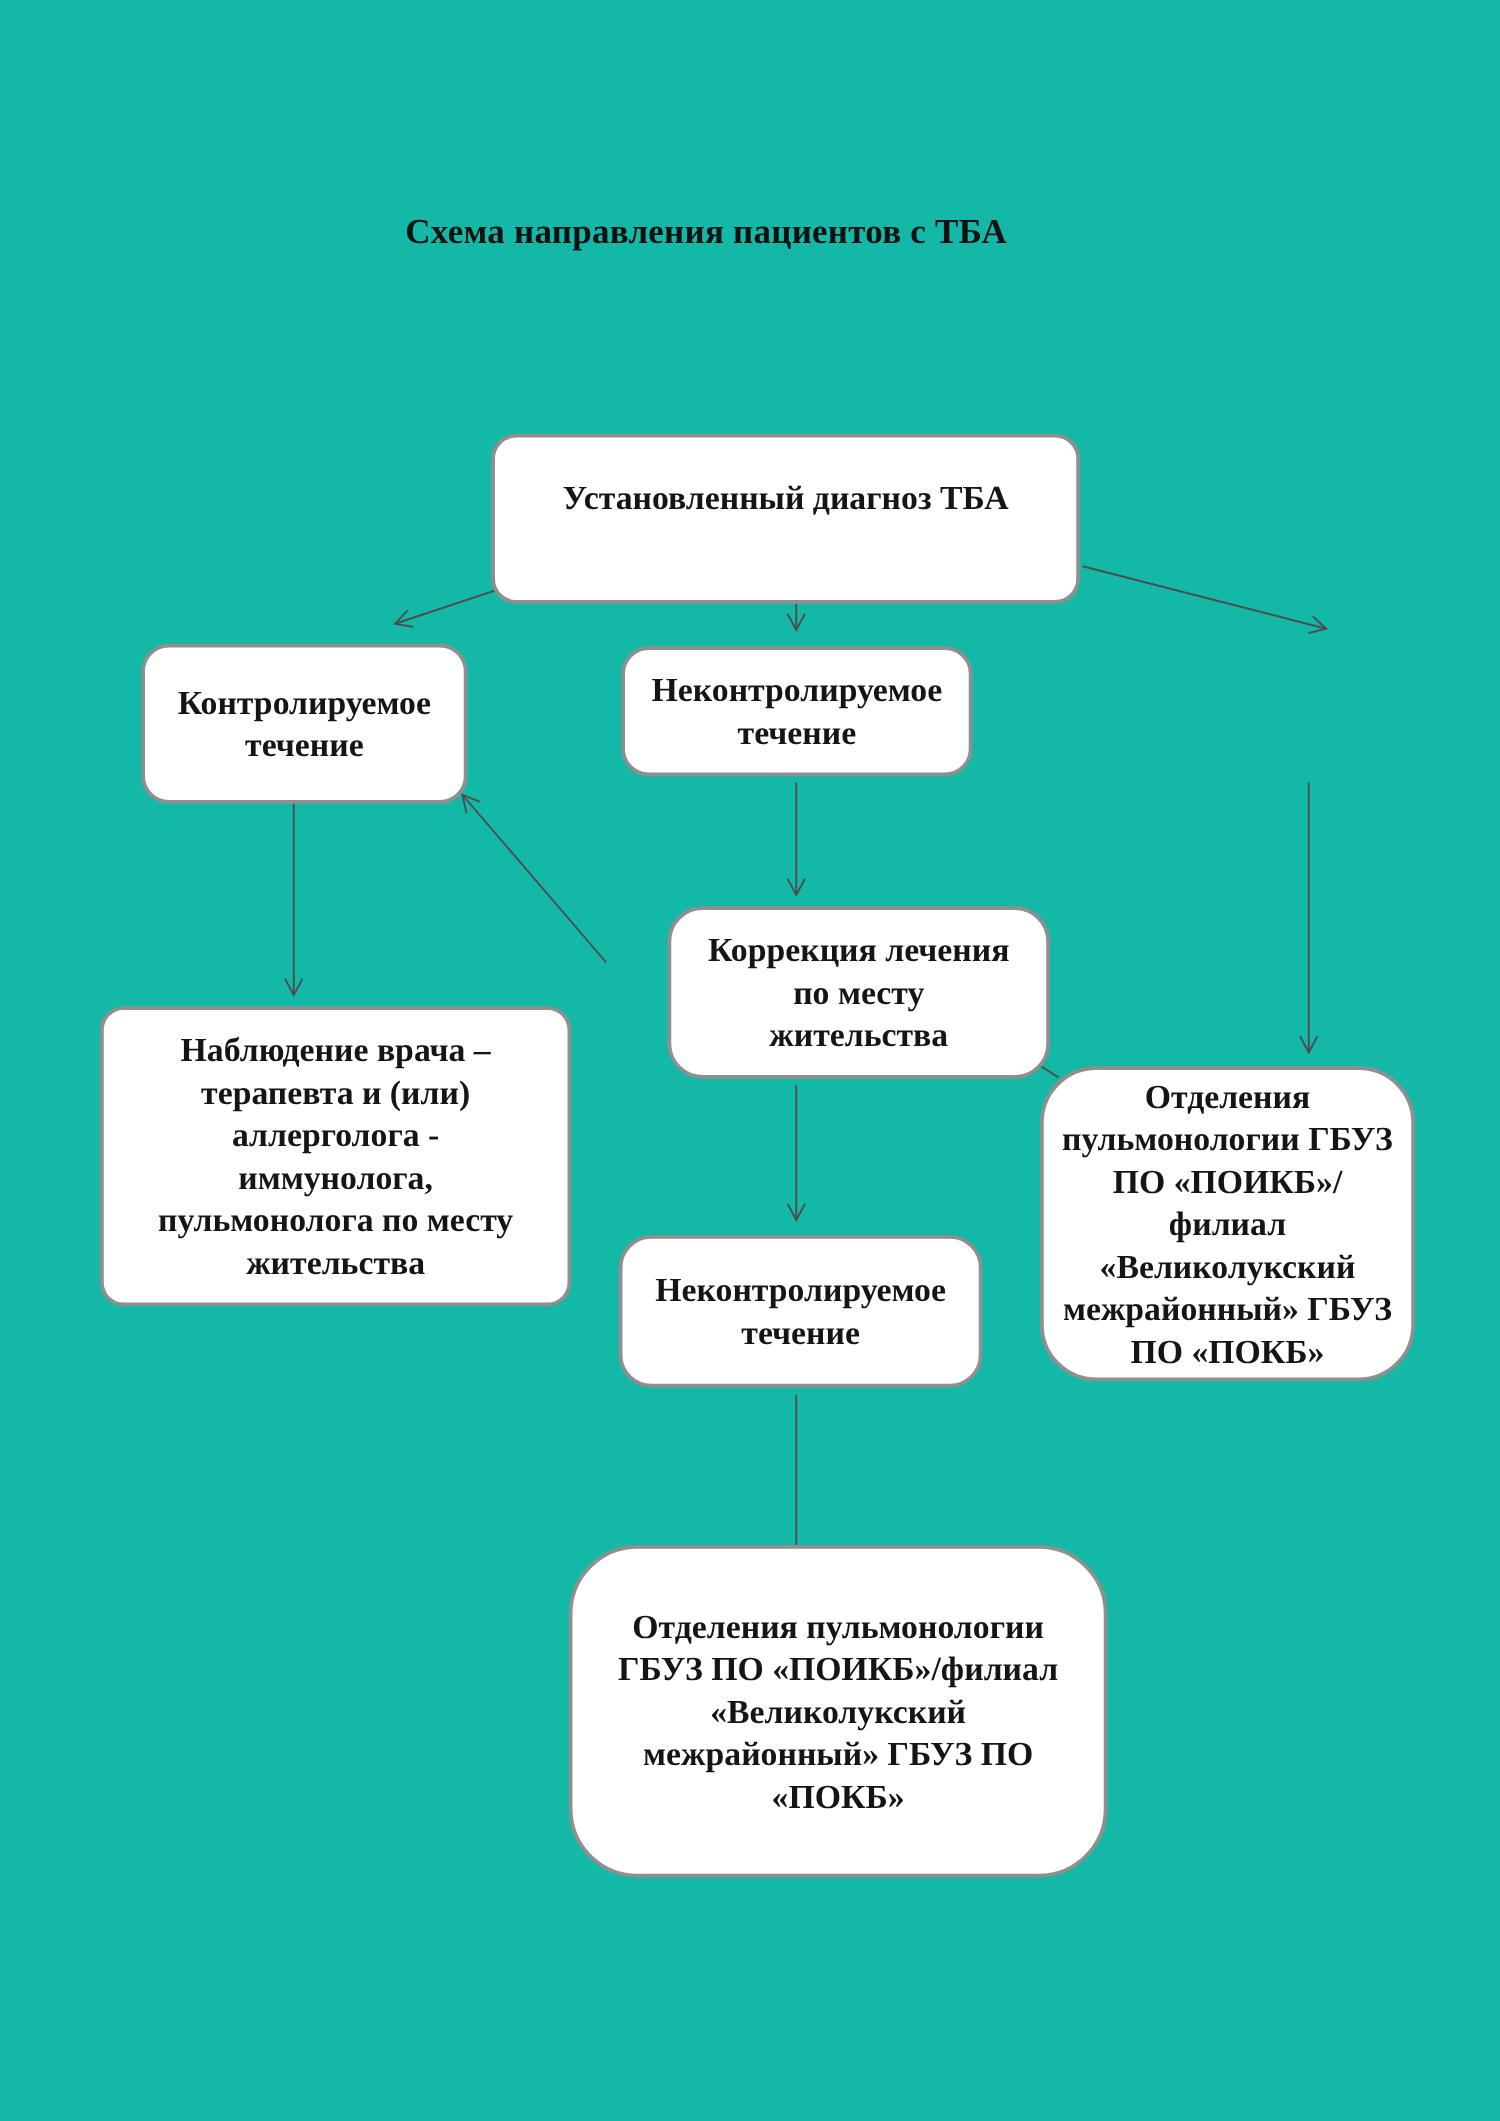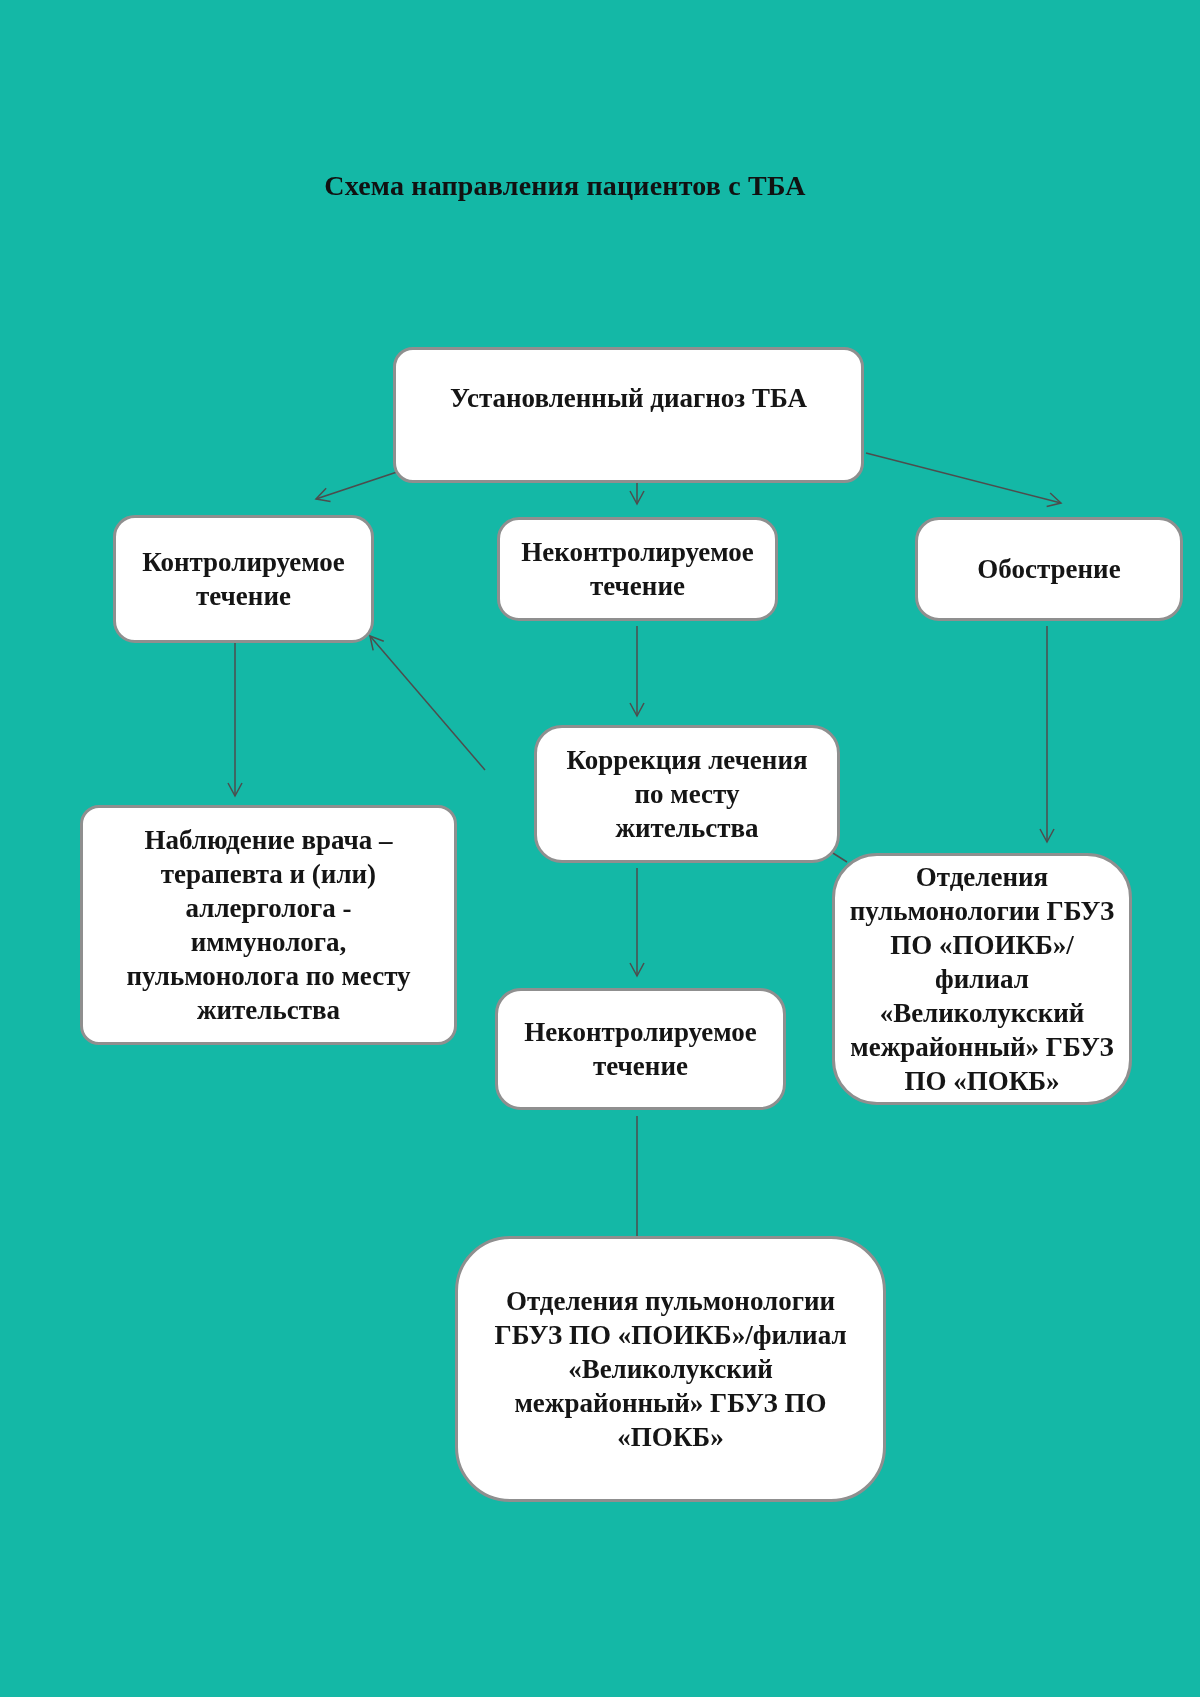--- a/index.html
+++ b/index.html
@@ -98,23 +98,20 @@
   <div class="node" id="n-controlled">
     <span>Контролируемое
 течение</span>
   </div>
 
   <div class="node" id="n-uncontrolled1">
     <span>Неконтролируемое
 течение</span>
   </div>
 
-  <div class="node" id="n-exacerbation">
-    <span>Обострение</span>
-  </div>
 
   <div class="node" id="n-correction">
     <span>Коррекция лечения
 по месту
 жительства</span>
   </div>
 
   <div class="node" id="n-observation">
     <span>Наблюдение врача –
 терапевта и (или)

